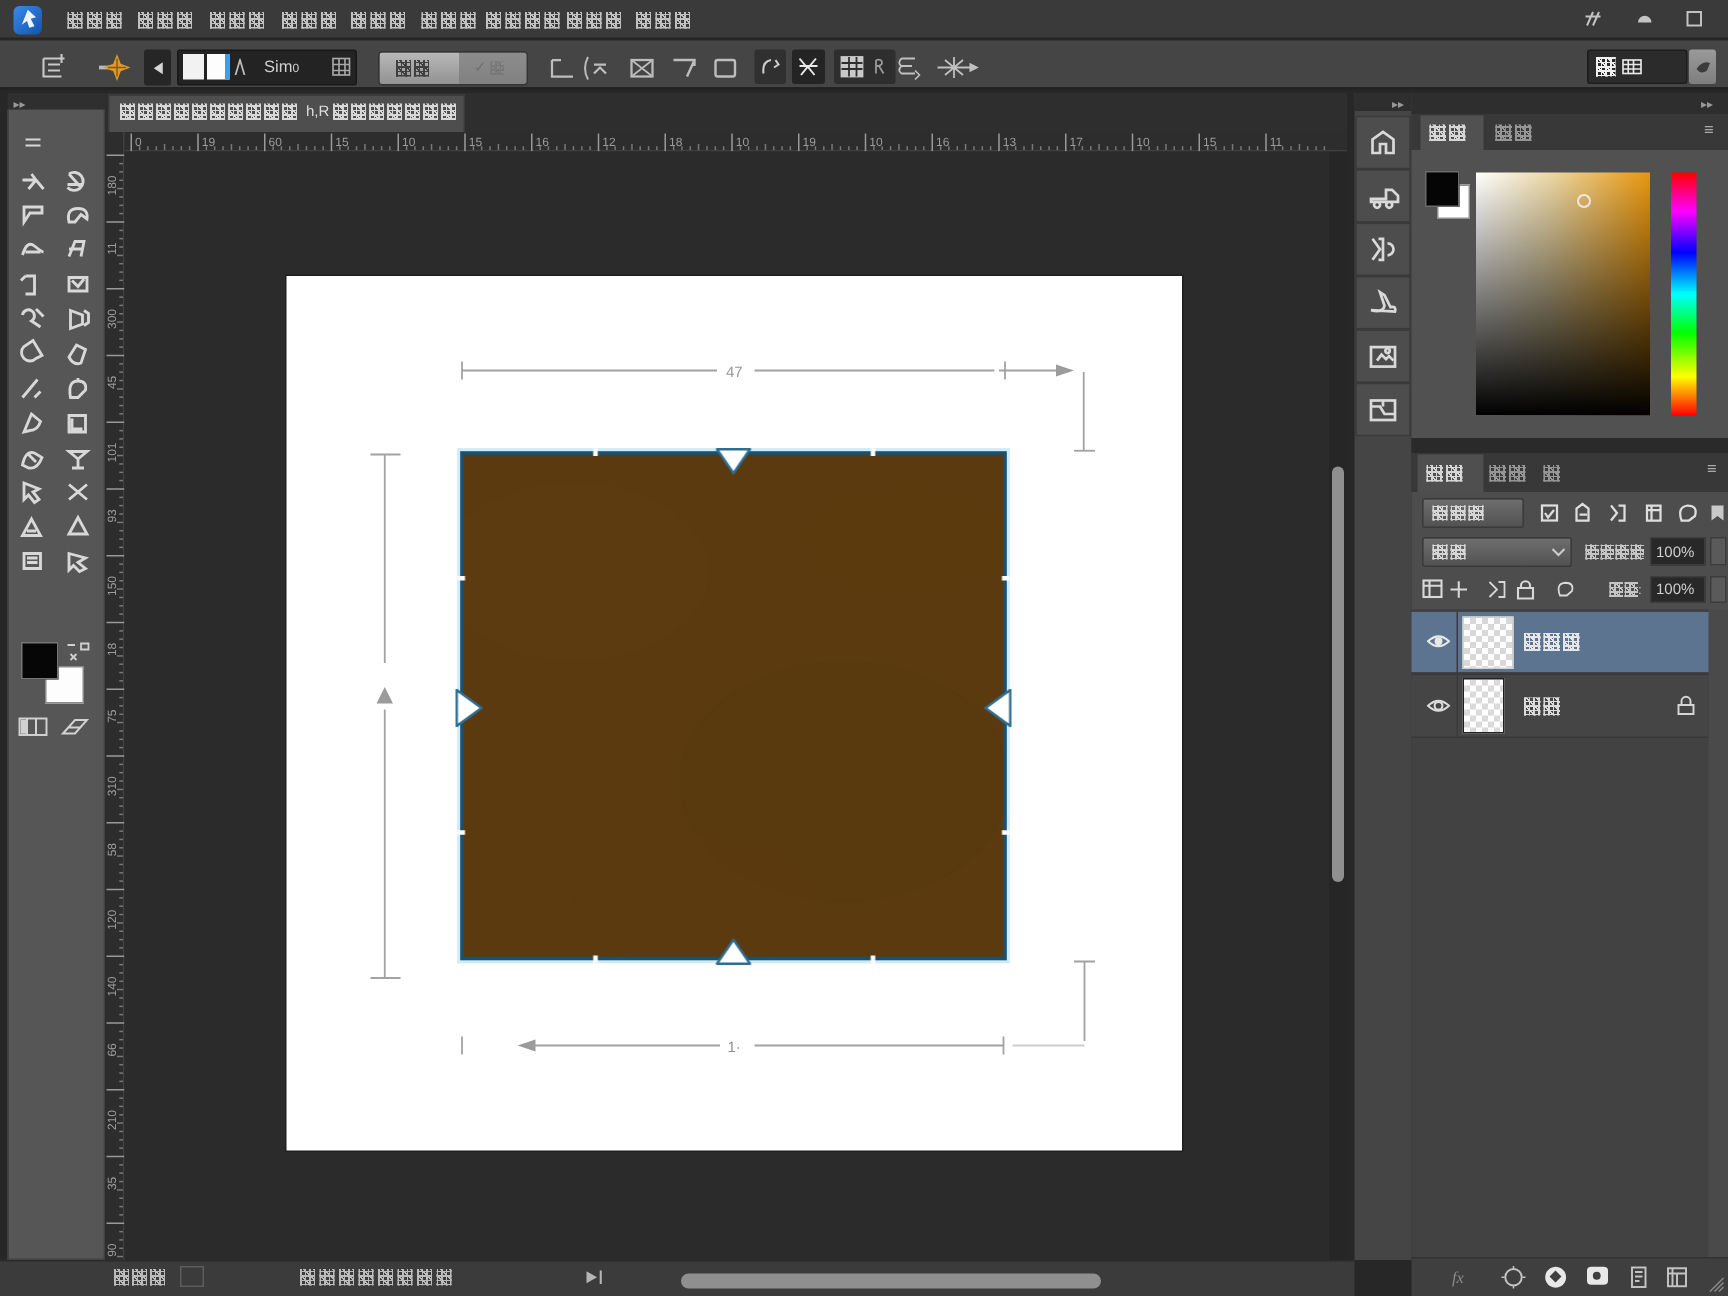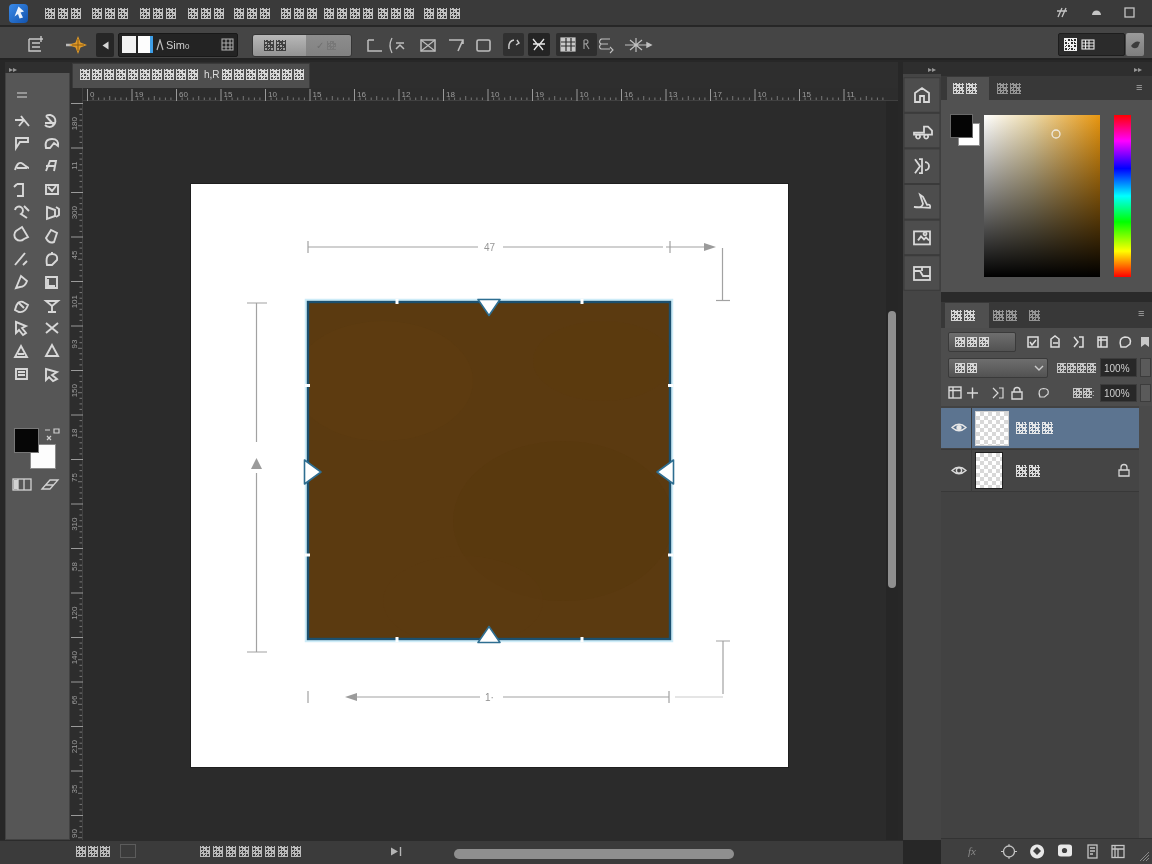--- a/index.html
+++ b/index.html
@@ -84,21 +84,21 @@
 <div class="ab" style="left:96px;top:33px;width:18px;height:24px;background:#262626;border-radius:2px"></div>
 <svg style="left:101px;top:41px" width="9" height="9" viewBox="0 0 9 9">
     <path d="M7.5 0.5 L1.5 4.5 L7.5 8.5 Z" fill="#d6d6d6"></path>
   </svg>
 <div class="ab" style="left:118px;top:33px;width:120px;height:24px;background:#232323;border:1px solid #181818;border-radius:2px"></div>
 <div class="ab" style="left:122px;top:36px;width:14px;height:17px;background:#f2f2f2"></div>
 <div class="ab" style="left:138px;top:36px;width:15px;height:17px;background:#fdfdfd;border-right:3px solid #3e9fe8"></div>
 <svg style="left:156px;top:39px" width="8" height="12" viewBox="0 0 8 12">
     <path d="M1 11 L4 1 L7 11" fill="none" stroke="#bbb" stroke-width="1.2"></path>
   </svg>
-<div class="txt" style="left:166px;top:40px;color:#cfcfcf">Sim<span style="font-size:8px">0</span></div>
+<div class="txt" style="left:176px;top:40px;color:#cfcfcf">Sim<span style="font-size:8px">0</span></div>
 <svg style="left:221px;top:38px" width="13" height="13" viewBox="0 0 13 13" fill="none" stroke="#a9a9a9" stroke-width="1.1">
  <rect x="1" y="1" width="11" height="11"></rect>
     <path d="M1 5 h11 M1 9 h11 M5 1 v11 M9 1 v11"></path>
 </svg>
 <div class="ab" style="left:252px;top:34px;width:100px;height:23px;border-radius:3px;overflow:hidden;border:1px solid #353535">
  <div class="ab" style="left:0;top:0;width:53px;height:23px;background:linear-gradient(#b8b8b8,#8f8f8f)"></div>
  <div class="ab" style="left:53px;top:0;width:47px;height:23px;background:linear-gradient(#a5a5a5,#939393);opacity:.75"></div>
 </div>
 <div class="fk" style="left:264px;top:40px;color:#2e2e2e;opacity:0.85;">
     <i style="width:10px;height:11px;margin-right:2px"></i>

